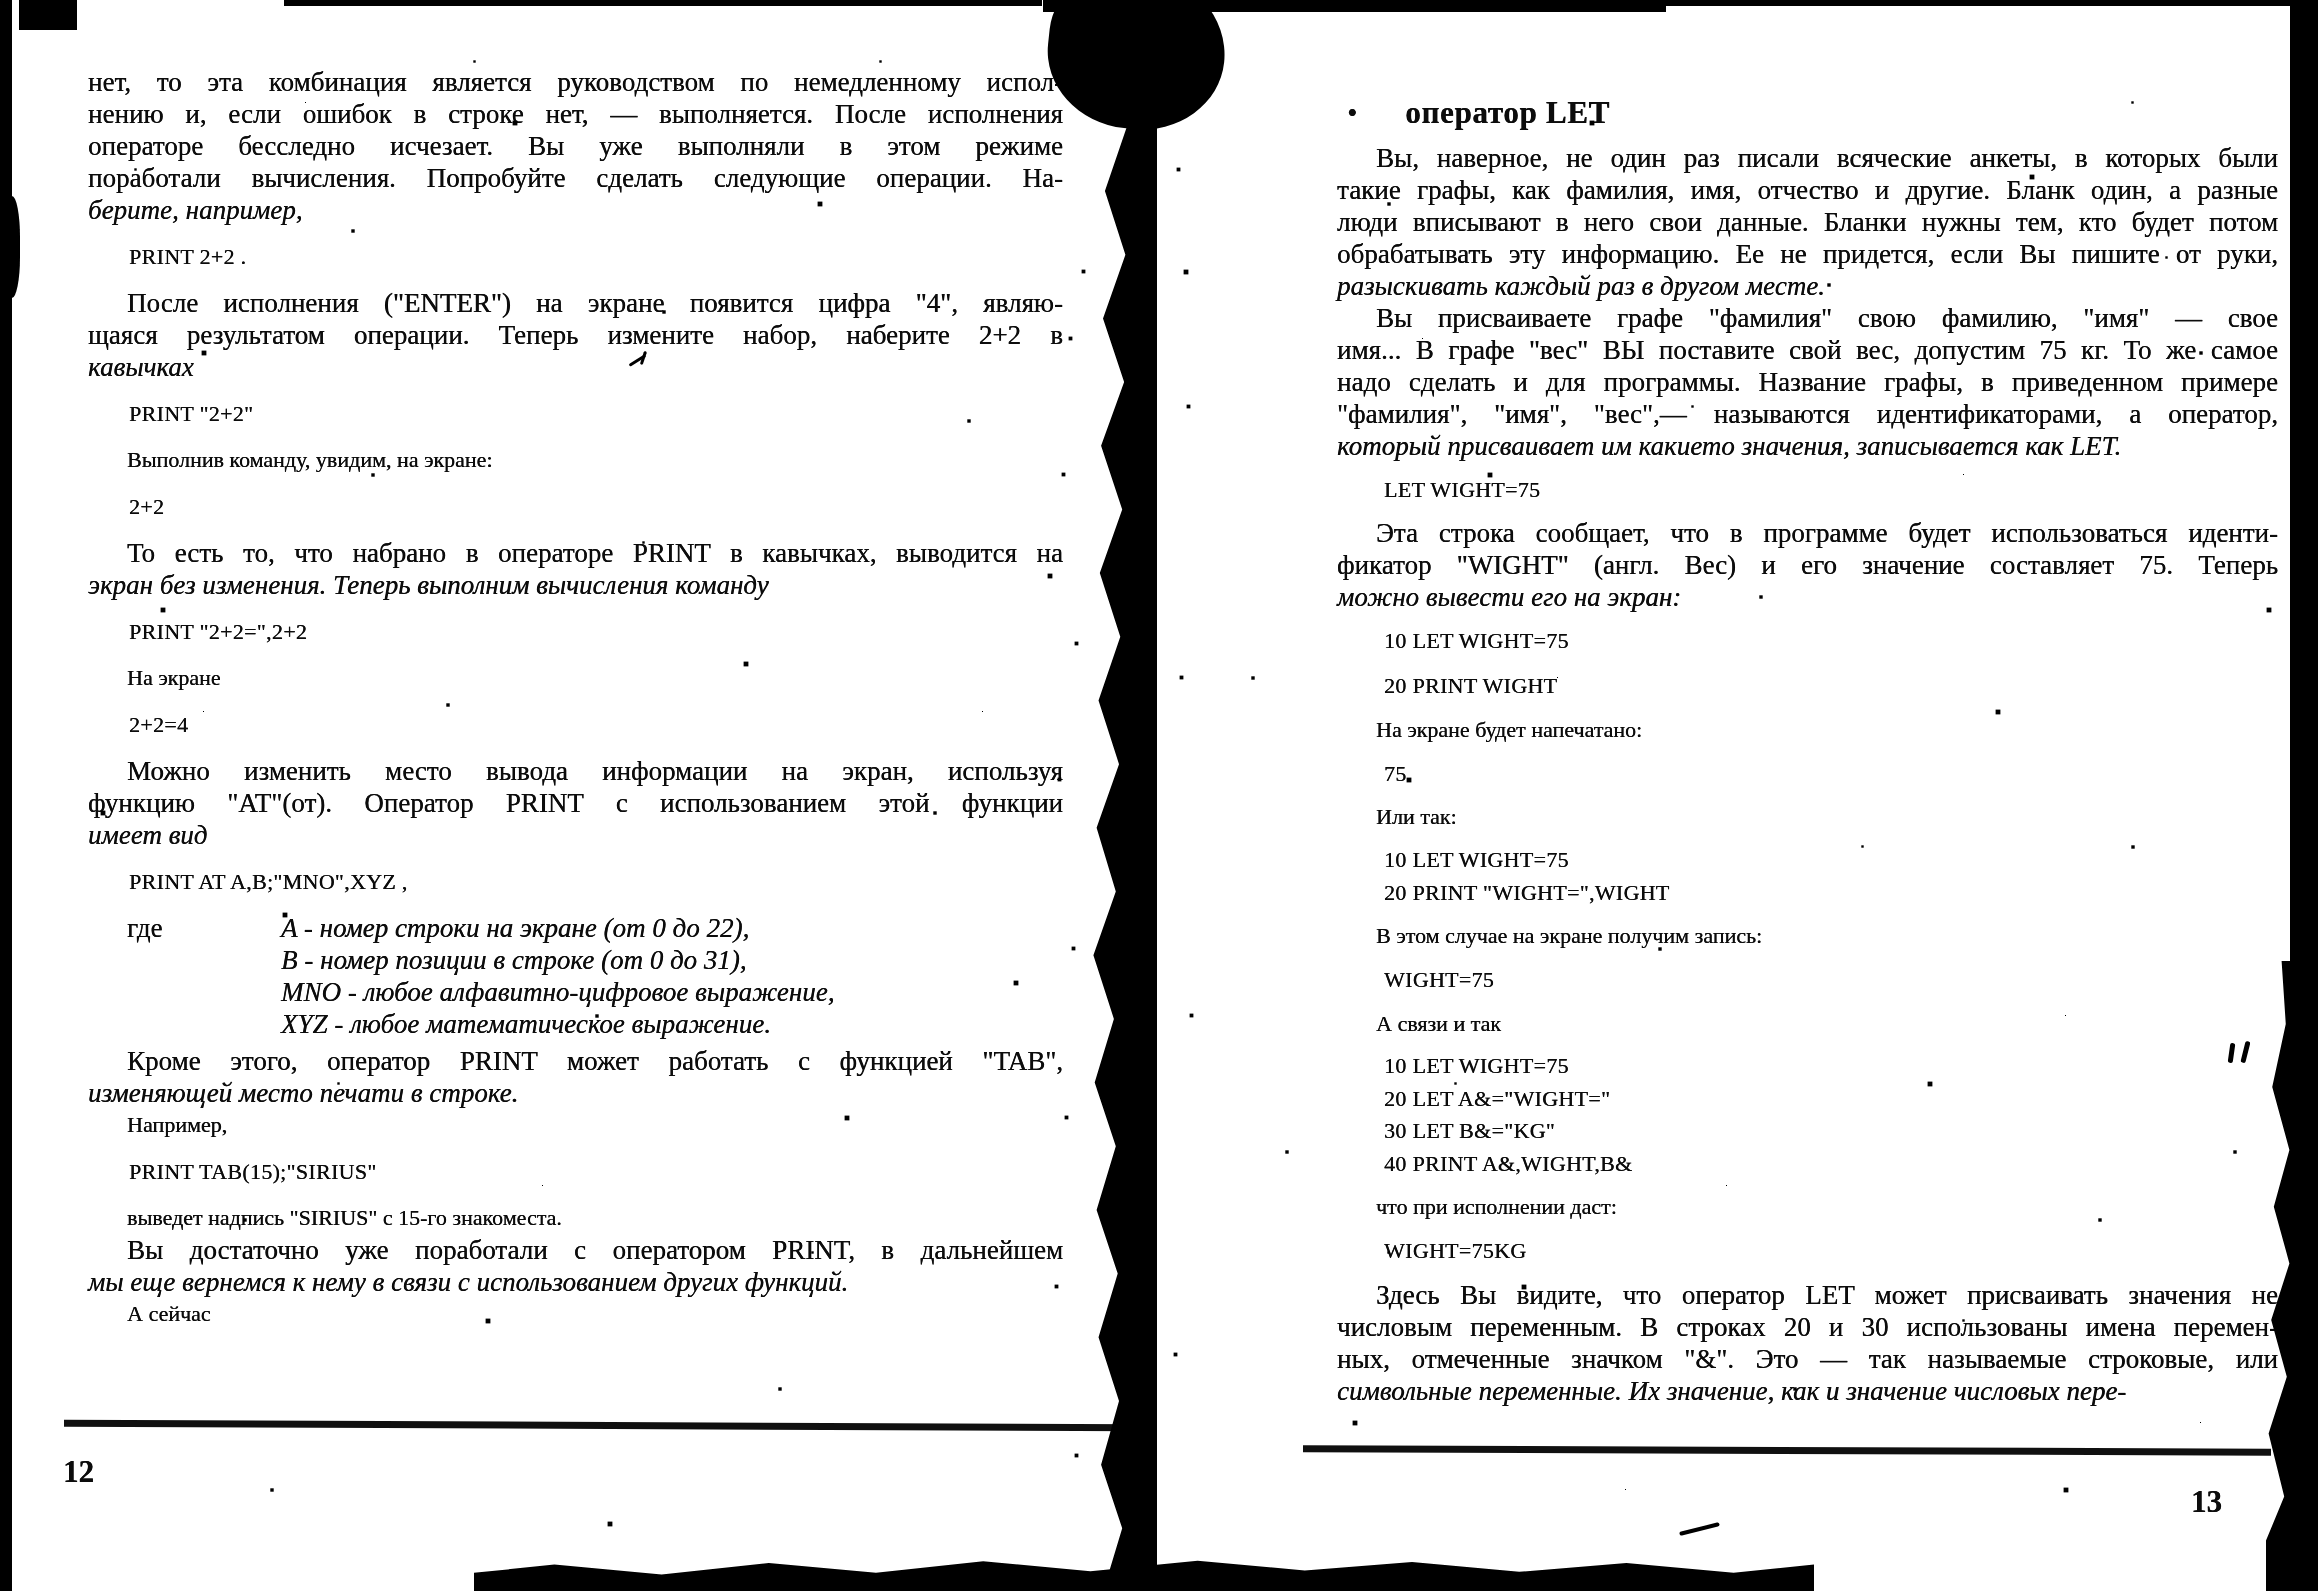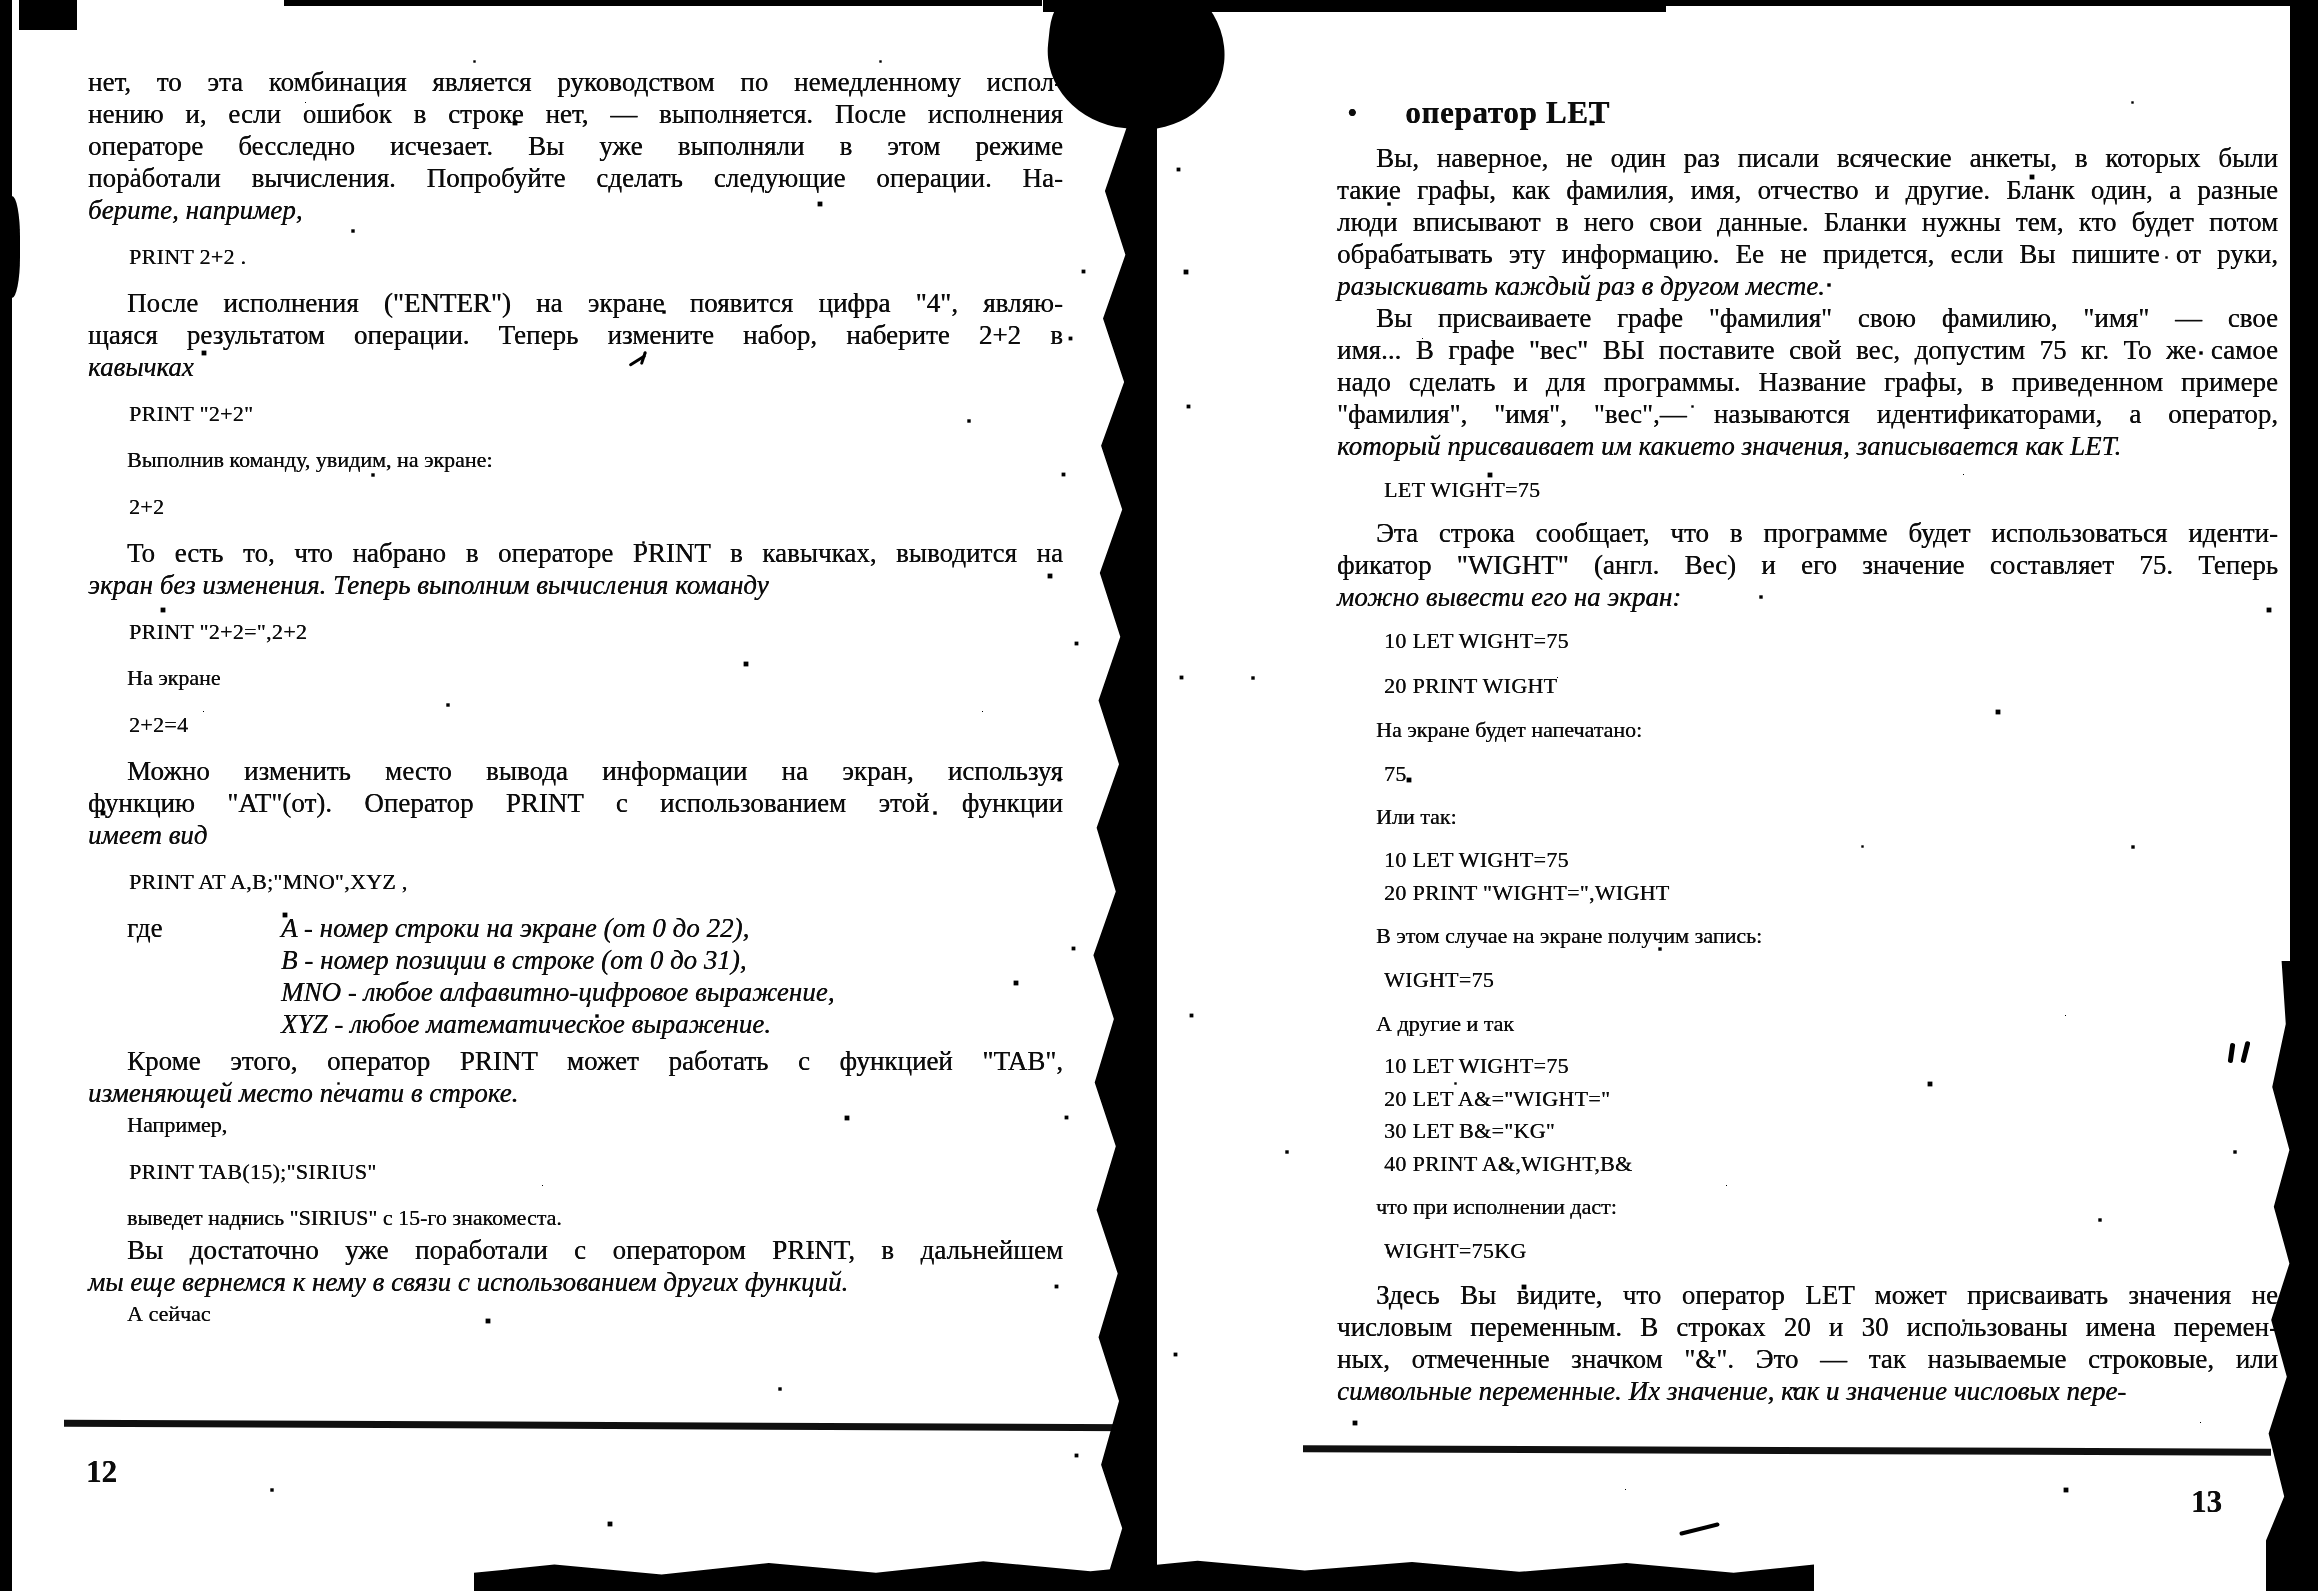--- a/index.html
+++ b/index.html
@@ -28,21 +28,21 @@
   .where-row{display:flex;font-size:27px;line-height:32px;margin-top:13.5px;}
   .where-label{width:193px;padding-left:39px;box-sizing:border-box;}
   .where-items{flex:1;}
   .heading-row{display:flex;align-items:baseline;margin-left:10.2px;}
   .bullet{width:58px;font-size:28.4px;}
   .heading{font-size:31px;font-weight:bold;letter-spacing:0.7px;}
   .rule{position:absolute;background:#101010;height:6.8px;}
   .rule-left{left:64px;top:1422px;width:1073px;transform:rotate(0.25deg);}
   .rule-right{left:1303px;top:1447px;width:968px;transform:rotate(0.2deg);}
   .pageno{position:absolute;font-size:31px;font-weight:bold;}
-  .pageno-left{left:86px;top:1454px;}
+  .pageno-left{left:63px;top:1454px;}
   .pageno-right{left:2191px;top:1484px;}
   
   .edge-left{position:absolute;left:0;top:0;width:12.2px;height:1592px;background:#000;}
   .edge-left-blob{position:absolute;left:0;top:196px;width:20.3px;height:102px;background:#000;border-radius:0 40% 40% 0;}
   .edge-right{position:absolute;left:2290px;top:0;width:29px;height:1592px;background:#000;}
   .edge-right-blob{position:absolute;left:2266px;top:961px;width:52px;height:630px;background:#000;
     clip-path:polygon(30% 0,100% 0,100% 100%,0 100%,0 92%,35% 85%,5% 75%,40% 66%,10% 57%,45% 48%,15% 39%,45% 30%,12% 20%,38% 10%);}
   .corner-box{position:absolute;left:19px;top:0;width:58px;height:30px;background:#000;}
   .top-band-a{position:absolute;left:284px;top:0;width:758px;height:6.1px;background:#000;}
   .top-band-b{position:absolute;left:1043px;top:0;width:623px;height:11.5px;background:#000;}
@@ -170,21 +170,21 @@
     <div class="code mt16">20 PRINT WIGHT</div>
     <div class="single mt16">На экране будет напечатано:</div>
     <div class="code mt16">75</div>
     <div class="single mt16">Или так:</div>
     <div class="codeblock mt16">
       <div class="code">10 LET WIGHT=75</div>
       <div class="code">20 PRINT "WIGHT=",WIGHT</div>
     </div>
     <div class="single mt16">В этом случае на экране получим запись:</div>
     <div class="code mt16">WIGHT=75</div>
-    <div class="single mt16">А другие и так</div>
+    <div class="single mt16">А связи и так</div>
     <div class="codeblock mt16">
       <div class="code">10 LET WIGHT=75</div>
       <div class="code">20 LET A&amp;="WIGHT="</div>
       <div class="code">30 LET B&amp;="KG"</div>
       <div class="code">40 PRINT A&amp;,WIGHT,B&amp;</div>
     </div>
     <div class="single mt16">что при исполнении даст:</div>
     <div class="code mt16">WIGHT=75KG</div>
     <p class="para mt16">
       <span class="ln j i">Здесь Вы видите, что оператор LET может присваивать значения не</span>

